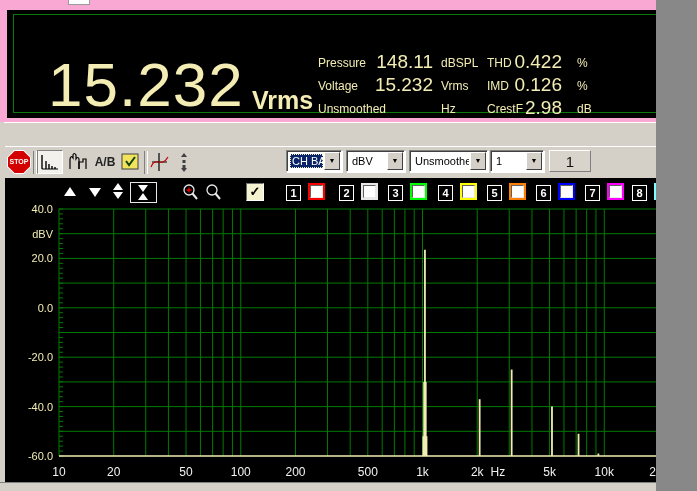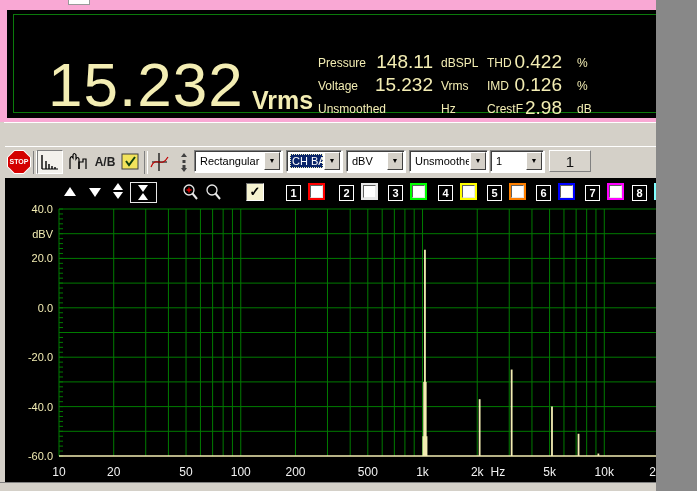--- a/index.html
+++ b/index.html
@@ -163,24 +163,20 @@
       </div>
       <div class="abs icon-btn" style="left:168px;width:23px;">
         <svg width="23" height="24">
           <path d="M11 3 L14 7 L8 7 Z" fill="#404040"></path>
           <rect x="9.5" y="10" width="3" height="3" fill="#404040"></rect>
           <rect x="9.5" y="15" width="3" height="3" fill="#404040"></rect>
           <path d="M11 22 L14 18 L8 18 Z" fill="#404040"></path>
         </svg>
       </div>
 
-      <div class="abs combo" style="left:189px;width:88px;">
-        <span class="combo-text">Rectangular</span>
-        <span class="combo-arrow">▼</span>
-      </div>
       <div class="abs combo selected" style="left:281px;width:56px;">
         <span class="combo-text">CH BAL</span>
         <span class="combo-arrow">▼</span>
       </div>
       <div class="abs combo" style="left:341px;width:59px;">
         <span class="combo-text">dBV</span>
         <span class="combo-arrow">▼</span>
       </div>
       <div class="abs combo" style="left:404px;width:79px;">
         <span class="combo-text">Unsmoothed</span>

